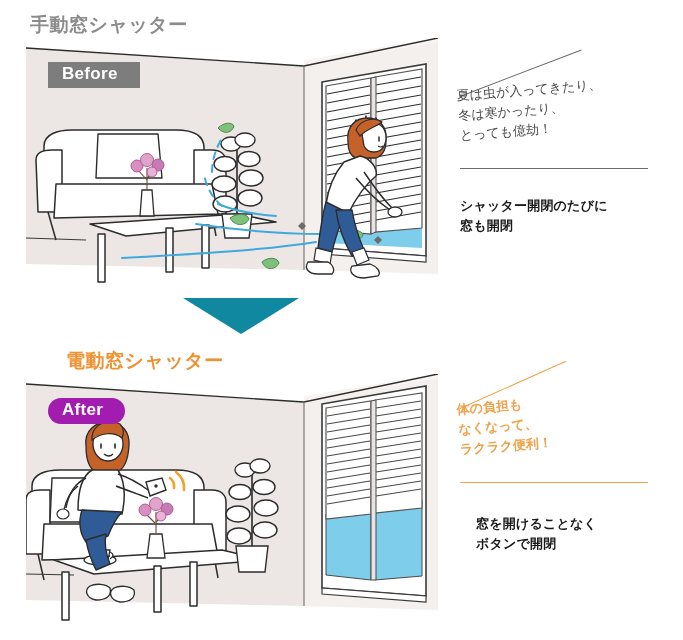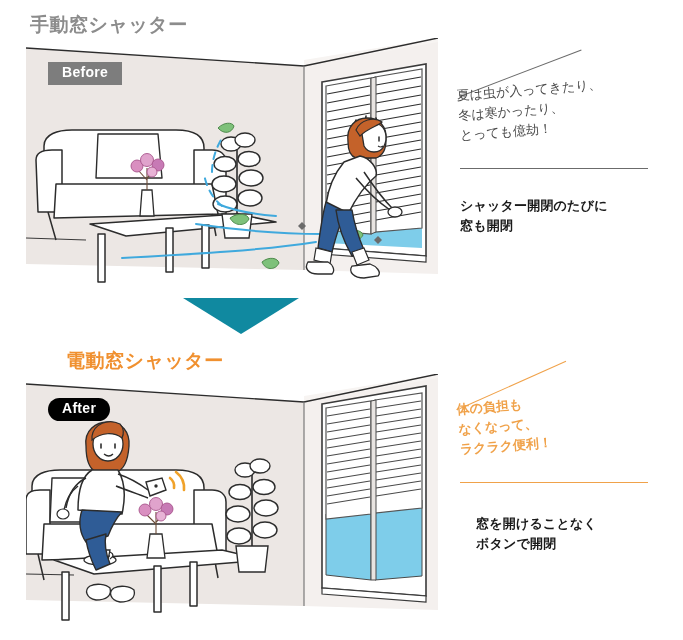--- a/index.html
+++ b/index.html
@@ -20,25 +20,25 @@
   }
   .sec-title.gray{color:#8c8c8c;}
   .sec-title.orange{color:#f0902f;margin-left:36px;}
 
   
   .room{position:absolute;left:14px;top:38px;width:412px;height:248px;}
   .room svg{display:block;}
 
   
   .badge{
-    position:absolute;font-size:14px;font-weight:bold;color:#ffffff;
-    padding:3px 14px 5px 14px;line-height:1.05;letter-spacing:.3px;
+    position:absolute;font-size:17px;font-weight:bold;color:#ffffff;
+    padding:3px 22px 5px 14px;line-height:1.05;letter-spacing:.3px;
   }
   .badge.gray{background:#7d7d7d;}
-  .badge.orange{background:#000000;border-radius:15px;}
+  .badge.orange{background:#a21caf;border-radius:15px;}
 
   
   .note{position:absolute;}
   .note .hand{
     font-family:"DejaVu Sans",sans-serif;
     font-size:13px;line-height:1.55;white-space:pre-line;
     transform:rotate(-4.5deg);transform-origin:0 0;
   }
   .note .hand.gray{color:#4a4a4a;}
   .note .hand.orange{color:#f0a24a;}

